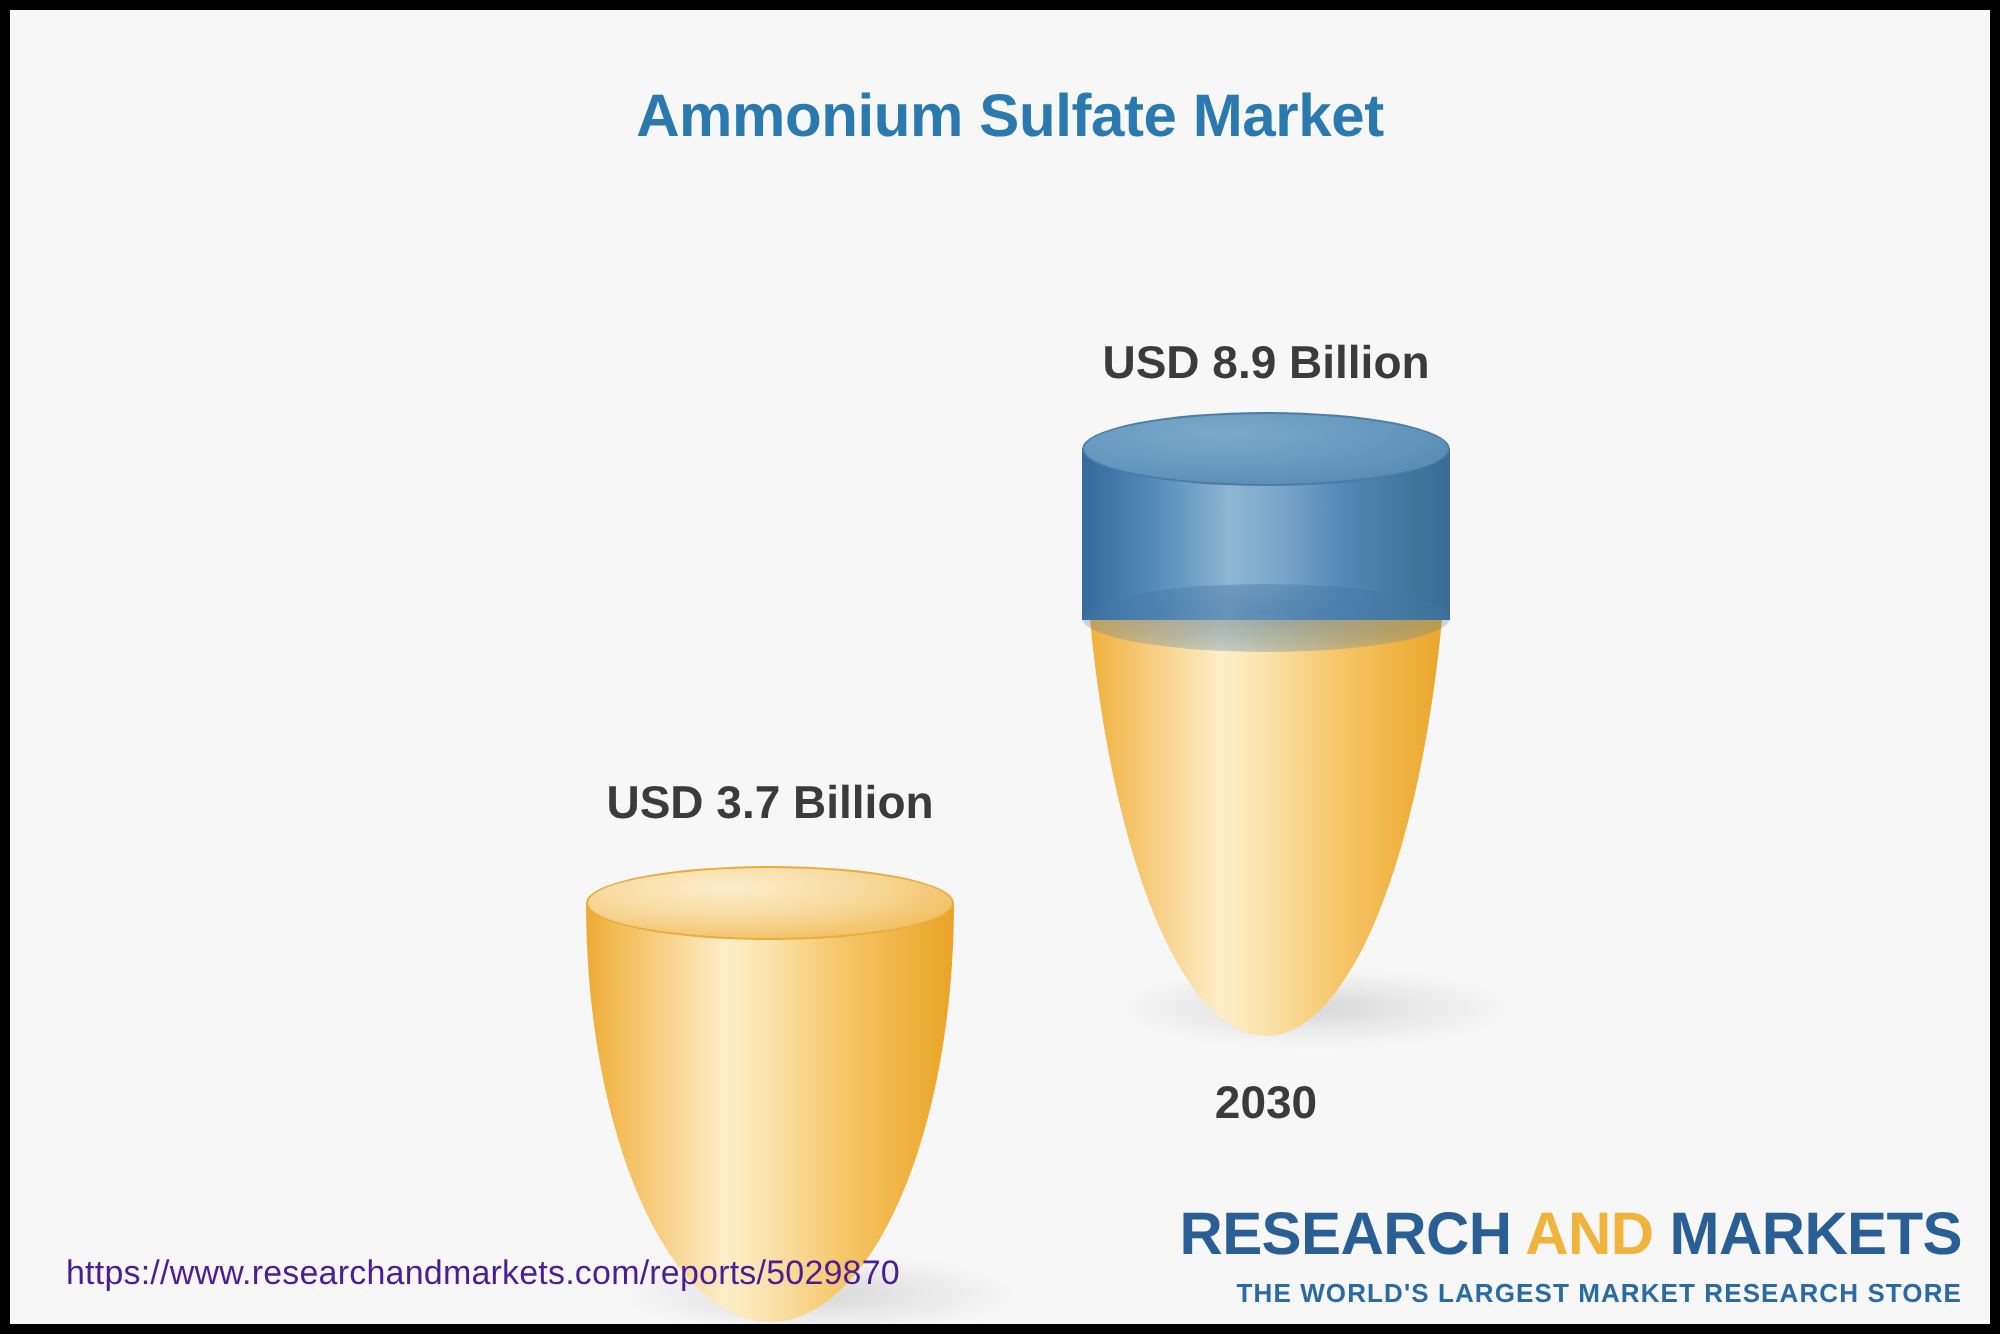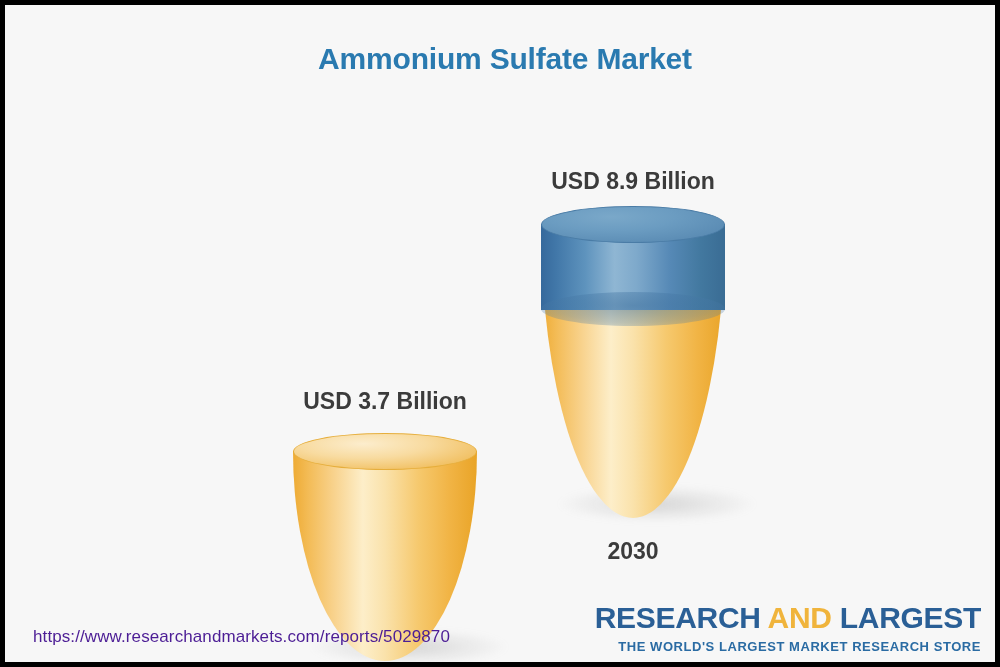--- a/index.html
+++ b/index.html
@@ -230,17 +230,17 @@
       </div>
 
       <div class="cat-label" style="top:533px;">2030</div>
     </div>
 
   </div>
 
   <div class="footer-url">https://www.researchandmarkets.com/reports/5029870</div>
 
   <div class="logo">
-    <div class="logo-main"><span>RESEARCH </span><span class="logo-and">AND</span><span> LARGEST</span></div>
+    <div class="logo-main"><span>RESEARCH </span><span class="logo-and">AND</span><span> MARKETS</span></div>
     <div class="logo-tagline">THE WORLD'S LARGEST MARKET RESEARCH STORE</div>
   </div>
 
 </div>
 
 </body></html>

